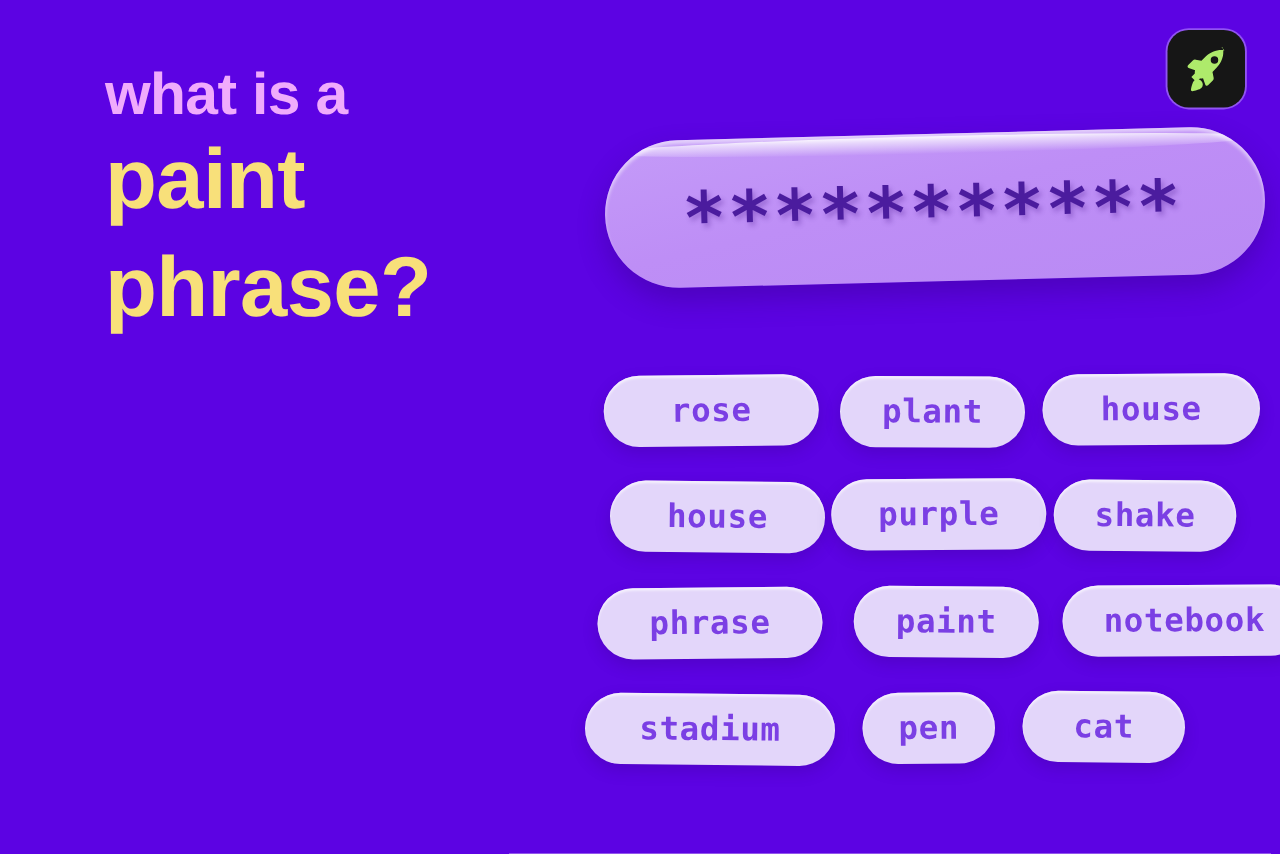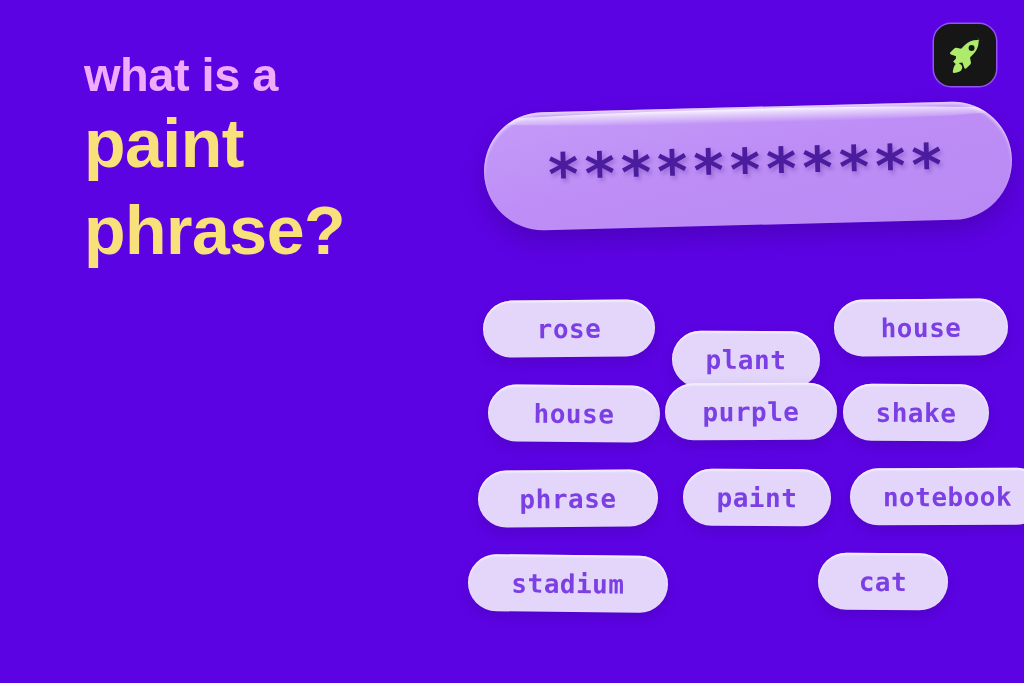--- a/index.html
+++ b/index.html
@@ -160,21 +160,21 @@
 
   <div id="password-pill">
     <span id="password-dots">***********</span>
   </div>
 
   <div id="word-grid">
       <div class="word-row">
         <div class="word-pill" style="left: 21px; width: 172px; top: 4px; transform: rotate(-0.6deg);">
           <span>rose</span>
         </div>
-        <div class="word-pill" style="left: 210px; width: 148px; top: 5px; transform: rotate(0.3deg); margin-top: 30px;">
+        <div class="word-pill" style="left: 210px; width: 148px; top: 5px; transform: rotate(0.3deg);">
           <span>plant</span>
         </div>
         <div class="word-pill" style="left: 372px; width: 174px; top: 3px; transform: rotate(-0.4deg);">
           <span>house</span>
         </div>
       </div>
       <div class="word-row">
         <div class="word-pill" style="left: 26px; width: 172px; top: 4px; transform: rotate(0.5deg);">
           <span>house</span>
         </div>
@@ -193,19 +193,22 @@
           <span>paint</span>
         </div>
         <div class="word-pill" style="left: 388px; width: 195px; top: 2px; transform: rotate(-0.3deg);">
           <span>notebook</span>
         </div>
       </div>
       <div class="word-row">
         <div class="word-pill" style="left: 6px; width: 200px; top: 4px; transform: rotate(0.6deg);">
           <span>stadium</span>
         </div>
+        <div class="word-pill" style="left: 228px; width: 106px; top: 3px; transform: rotate(-0.4deg);">
+          <span>pen</span>
+        </div>
         <div class="word-pill" style="left: 356px; width: 130px; top: 2px; transform: rotate(0.5deg);">
           <span>cat</span>
         </div>
       </div>
     </div>
 
 </div>
 
 </body></html>

